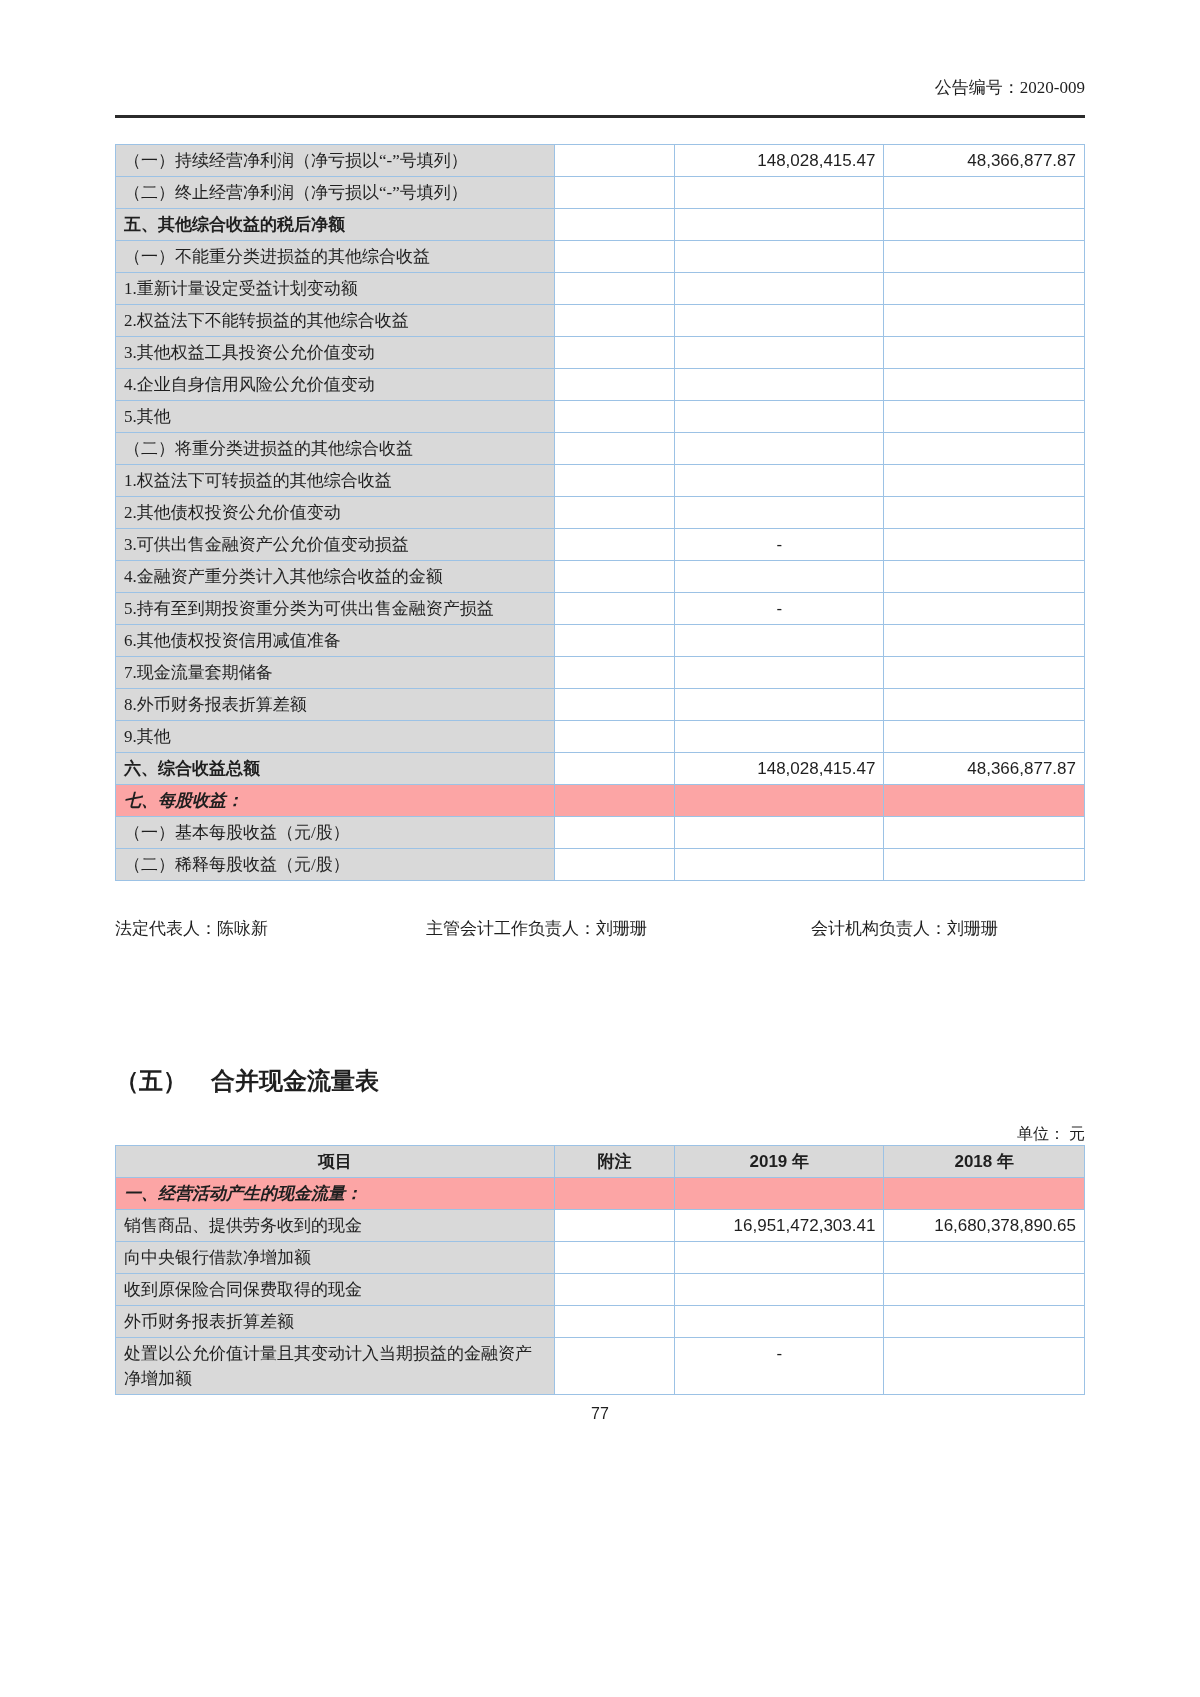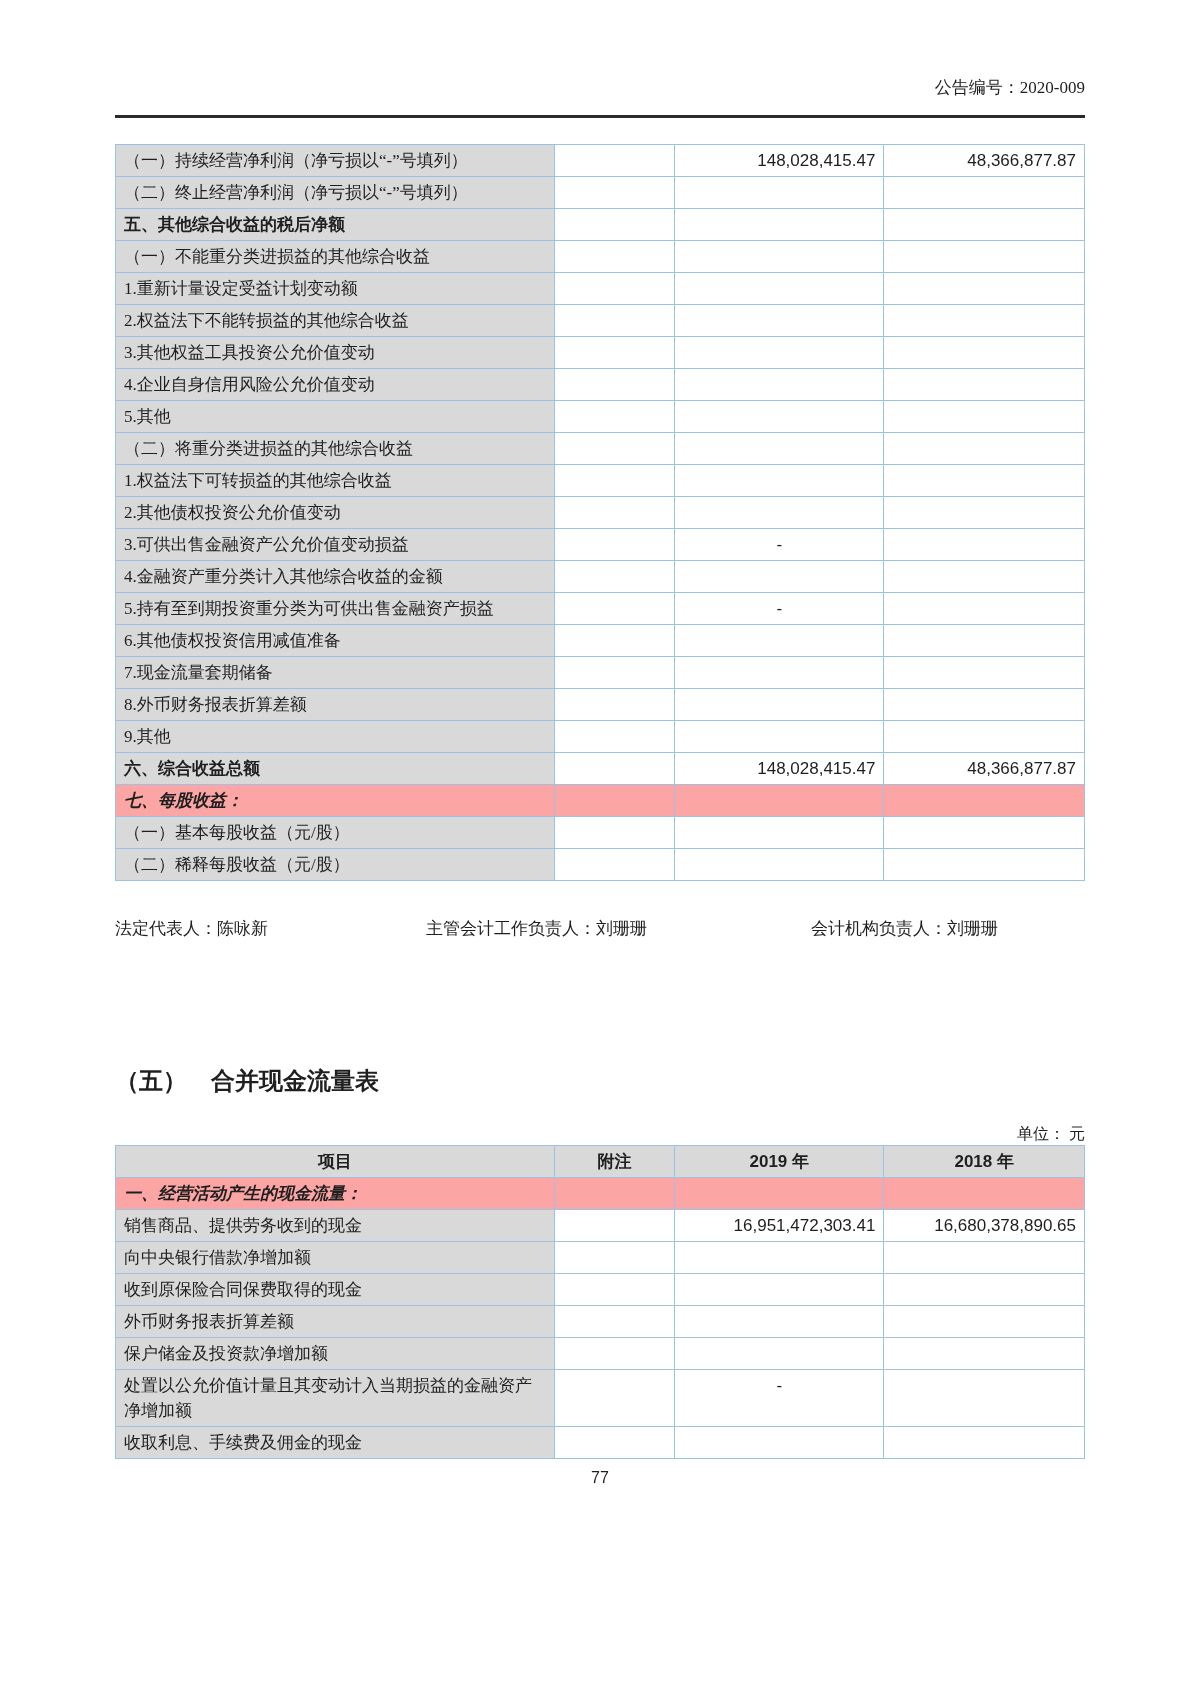--- a/index.html
+++ b/index.html
@@ -284,35 +284,23 @@
           <td class="c-val"></td>
           <td class="c-val"></td>
         </tr>
         <tr>
           <td class="c-label">外币财务报表折算差额</td>
           <td class="c-note"></td>
           <td class="c-val"></td>
           <td class="c-val"></td>
         </tr>
         <tr>
-          <td class="c-label">保户储金及投资款净增加额</td>
-          <td class="c-note"></td>
-          <td class="c-val"></td>
-          <td class="c-val"></td>
-        </tr>
-        <tr>
           <td class="c-label">处置以公允价值计量且其变动计入当期损益的金融资产净增加额</td>
           <td class="c-note"></td>
           <td class="c-val c-dash">-</td>
-          <td class="c-val"></td>
-        </tr>
-        <tr>
-          <td class="c-label">收取利息、手续费及佣金的现金</td>
-          <td class="c-note"></td>
-          <td class="c-val"></td>
           <td class="c-val"></td>
         </tr>
       </tbody>
   </table>
 
   <div class="page-number">77</div>
 
 </div>
 
 </body></html>

